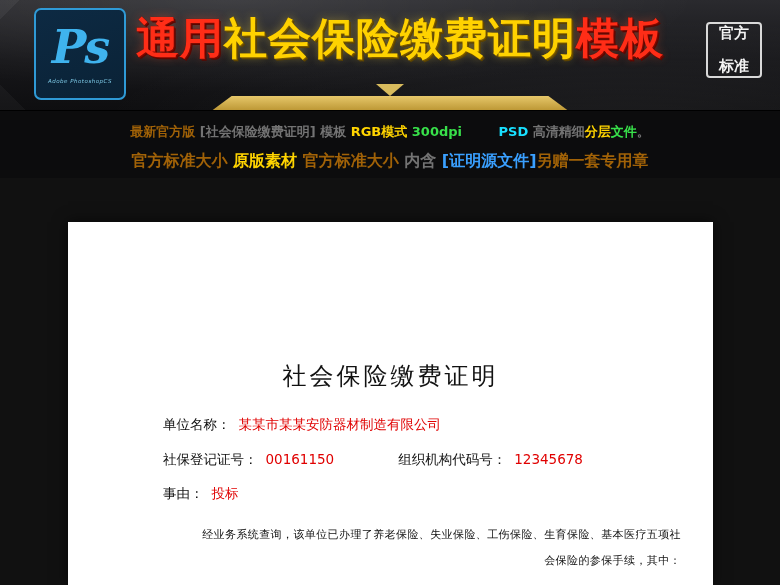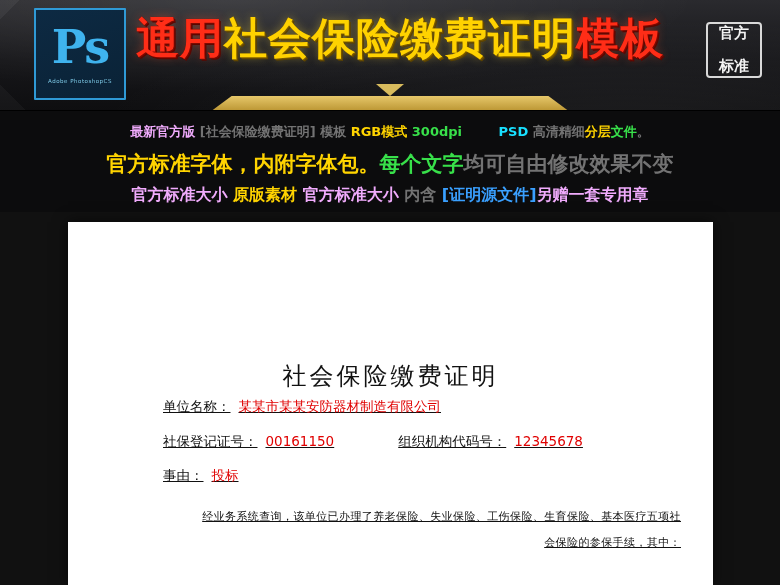--- a/index.html
+++ b/index.html
@@ -46,26 +46,27 @@
       radial-gradient(ellipse at 80% 110%, rgba(255,255,255,0.06), transparent 60%);
   }
   .ps-logo {
     position: absolute;
     left: 34px;
     top: 8px;
     width: 92px;
     height: 92px;
     background: linear-gradient(160deg, #0d2a43 0%, #0a2236 100%);
     border: 2px solid #2f9ad6;
-    border-radius: 1px;
+    border-radius: 7px;
     box-sizing: border-box;
     display: flex;
     flex-direction: column;
     align-items: center;
     justify-content: center;
+    font-style: italic;
   }
   .ps-logo .ps-mark {
     color: #3fb3ee;
     font-size: 46px;
     font-weight: bold;
     line-height: 1;
     letter-spacing: -2px;
     font-family: "DejaVu Serif", "Liberation Serif", serif;
   }
   .ps-logo .ps-sub {
@@ -148,21 +149,21 @@
     text-align: center;
     background: #0c0c0d;
   }
   .promo-line {
     white-space: nowrap;
     line-height: 1.45;
   }
   .l1 { font-size: 13px; font-weight: bold; margin-bottom: 7px; }
   .l2 { font-size: 21px; font-weight: bold; margin-bottom: 4px; }
   .l3 { font-size: 16px; font-weight: bold; }
-  .c-red { color: #f0abfc; }
+  .c-red { color: #a16207; }
   .c-yellow { color: #ffd400; }
   .c-white { color: #737373; }
   .c-green { color: #38e04a; }
   .c-cyan { color: #18e0ff; padding-left: 32px; }
   .c-blue { color: #3aa0ff; }
 
   
   .sheet-wrap {
     position: absolute;
     left: 68px;
@@ -175,26 +176,25 @@
   }
   .doc-title {
     text-align: center;
     font-family: "DejaVu Serif", "Liberation Serif", serif;
     font-size: 24px;
     color: #111;
     letter-spacing: 3px;
     margin-top: 138px;
   }
   .doc-body {
-    margin: 8px 32px 0 95px;
+    margin: 26px 32px 0 95px;
     font-family: "DejaVu Sans", "Liberation Sans", sans-serif;
     font-size: 13.5px;
     color: #111;
     line-height: 1;
-    text-decoration: underline;
   }
   .doc-row {
     display: flex;
     align-items: baseline;
     margin-bottom: 21px;
   }
   .doc-label { color: #111; white-space: nowrap; }
   .doc-value { color: #e00000; margin-left: 8px; white-space: nowrap; }
   .doc-row .spacer { flex: 0 0 64px; }
   .doc-para {
@@ -235,23 +235,20 @@
 
   <div class="promo">
     <div class="promo-line l1">
       <span class="c-red">最新官方版</span>
       <span class="c-white">[社会保险缴费证明] 模板</span>
       <span class="c-yellow">RGB模式</span>
       <span class="c-green">300dpi</span>
       <span class="c-cyan">PSD</span>
       <span class="c-white">高清精细</span><span class="c-yellow">分层</span><span class="c-green">文件</span><span class="c-white">。</span>
     </div>
-    <div class="promo-line l2">
-      <span class="c-yellow">官方标准字体，内附字体包。</span><span class="c-green">每个文字</span><span class="c-white">均可自由修改效果不变</span>
-    </div>
     <div class="promo-line l3">
       <span class="c-red">官方标准大小</span>
       <span class="c-yellow">原版素材</span>
       <span class="c-red">官方标准大小</span>
       <span class="c-white">内含</span>
       <span class="c-blue">[证明源文件]</span><span class="c-red">另赠一套专用章</span>
     </div>
   </div>
 
   <div class="sheet-wrap">

